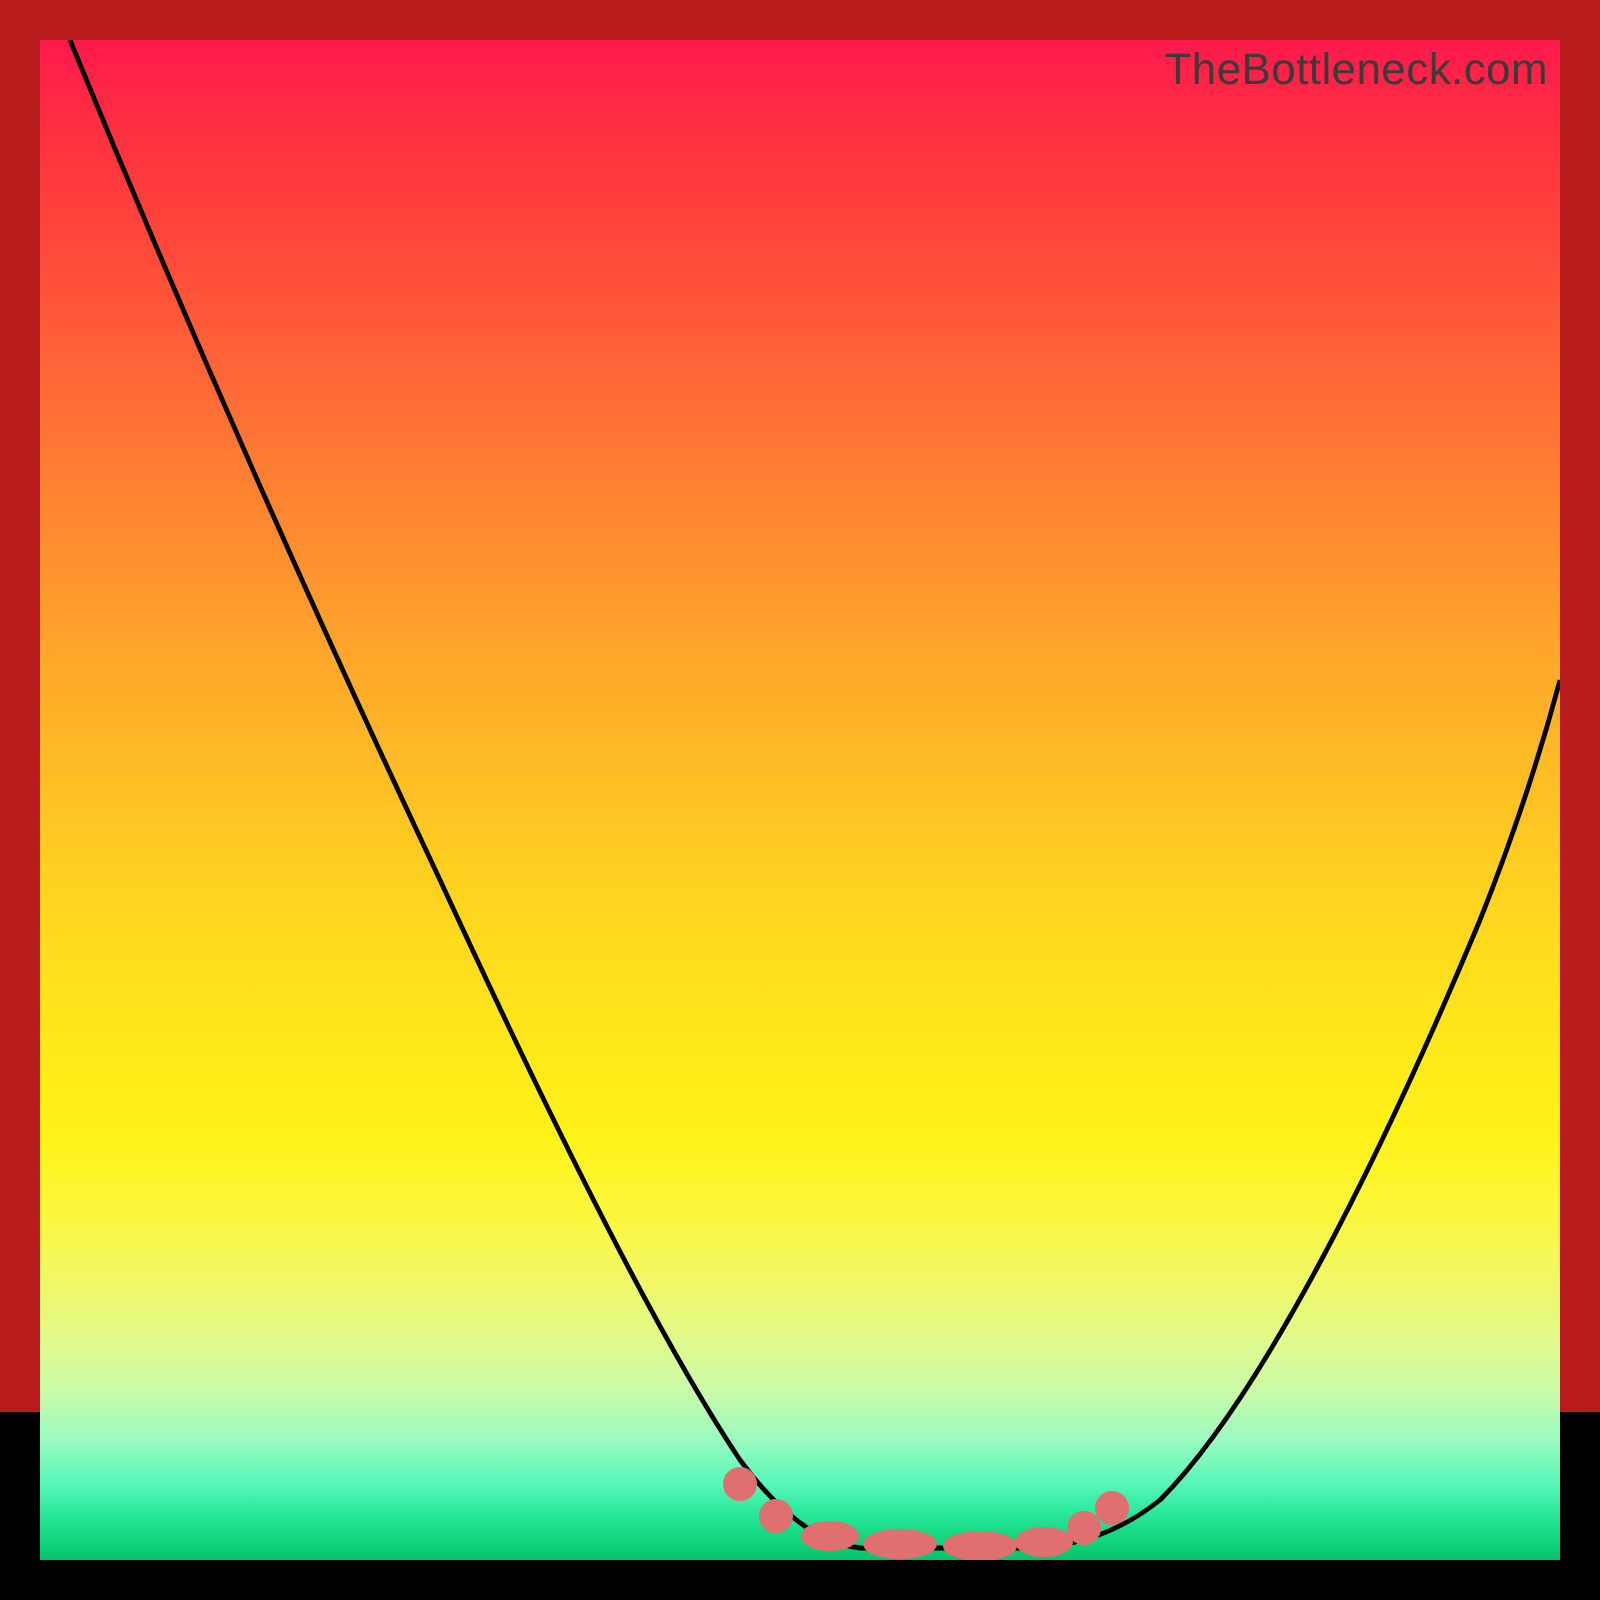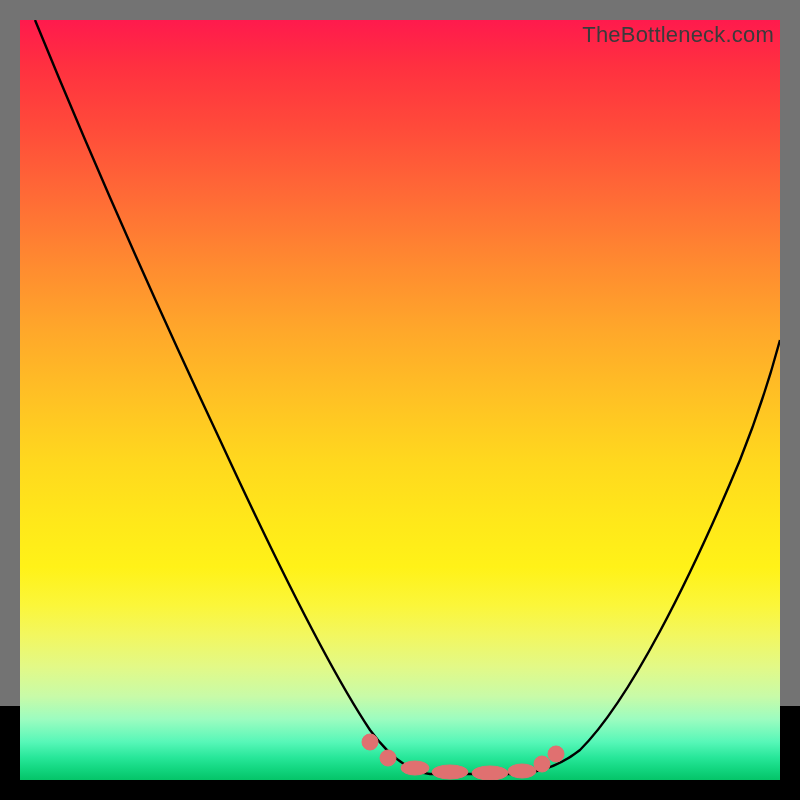--- a/index.html
+++ b/index.html
@@ -10,21 +10,21 @@
     background: #000;
     overflow: hidden;
     font-family: Arial, Helvetica, sans-serif;
   }
   .frame {
     position: absolute;
     left: 0;
     top: 0;
     width: 800px;
     height: 706px;
-    background: #737373;
+    background: #b91c1c;
   }
   .plot {
     position: absolute;
     left: 20px;
     top: 20px;
     width: 760px;
     height: 760px;
     background: linear-gradient(to bottom,
       #ff1a4d 0%,
       #ff3040 6%,

